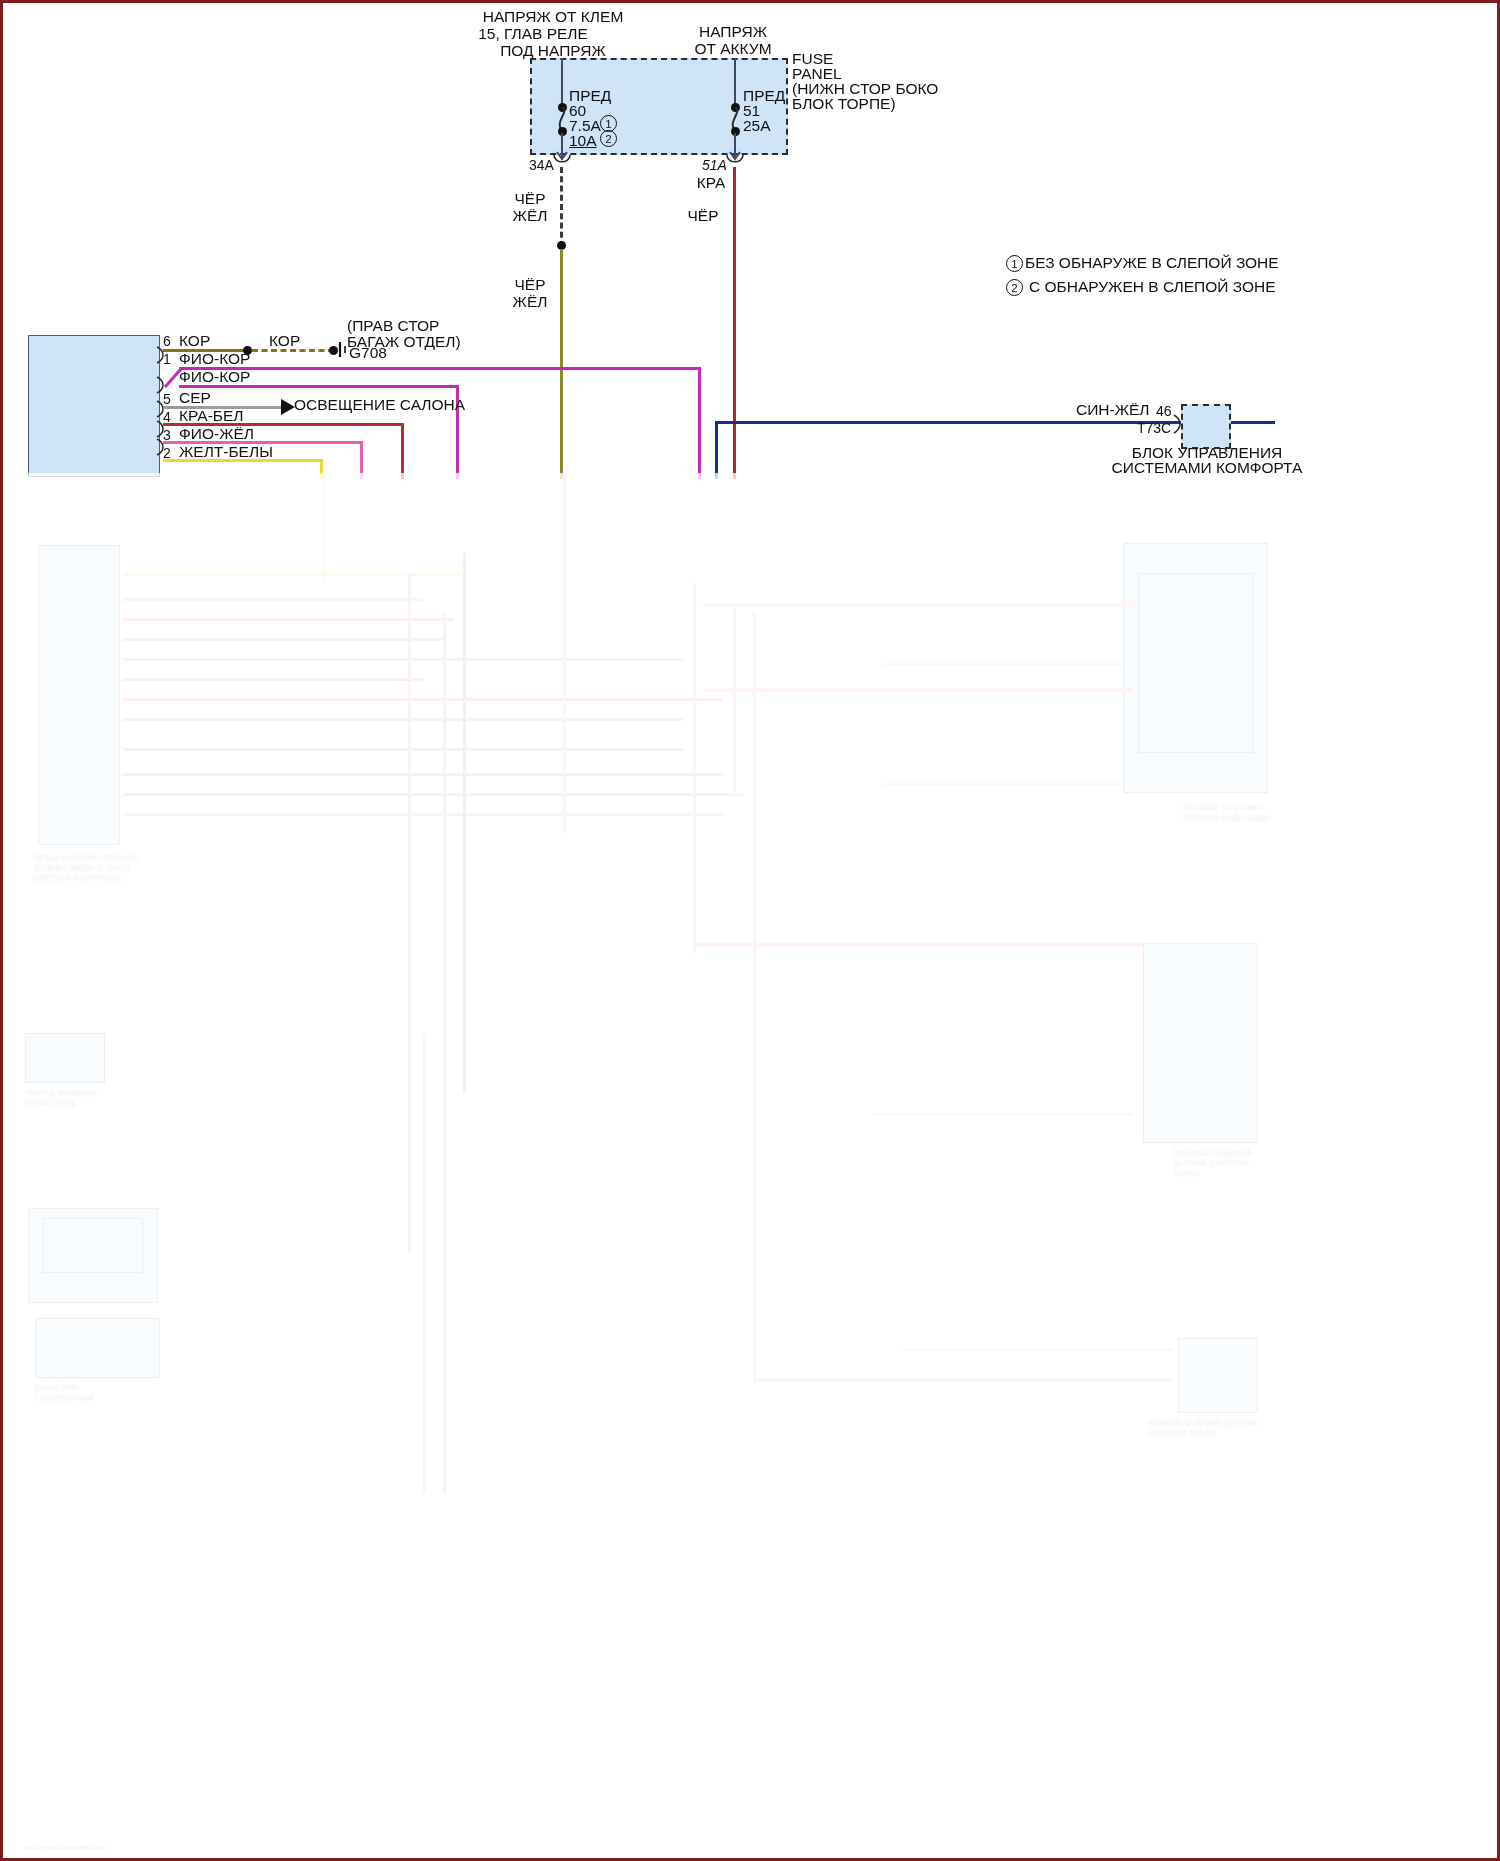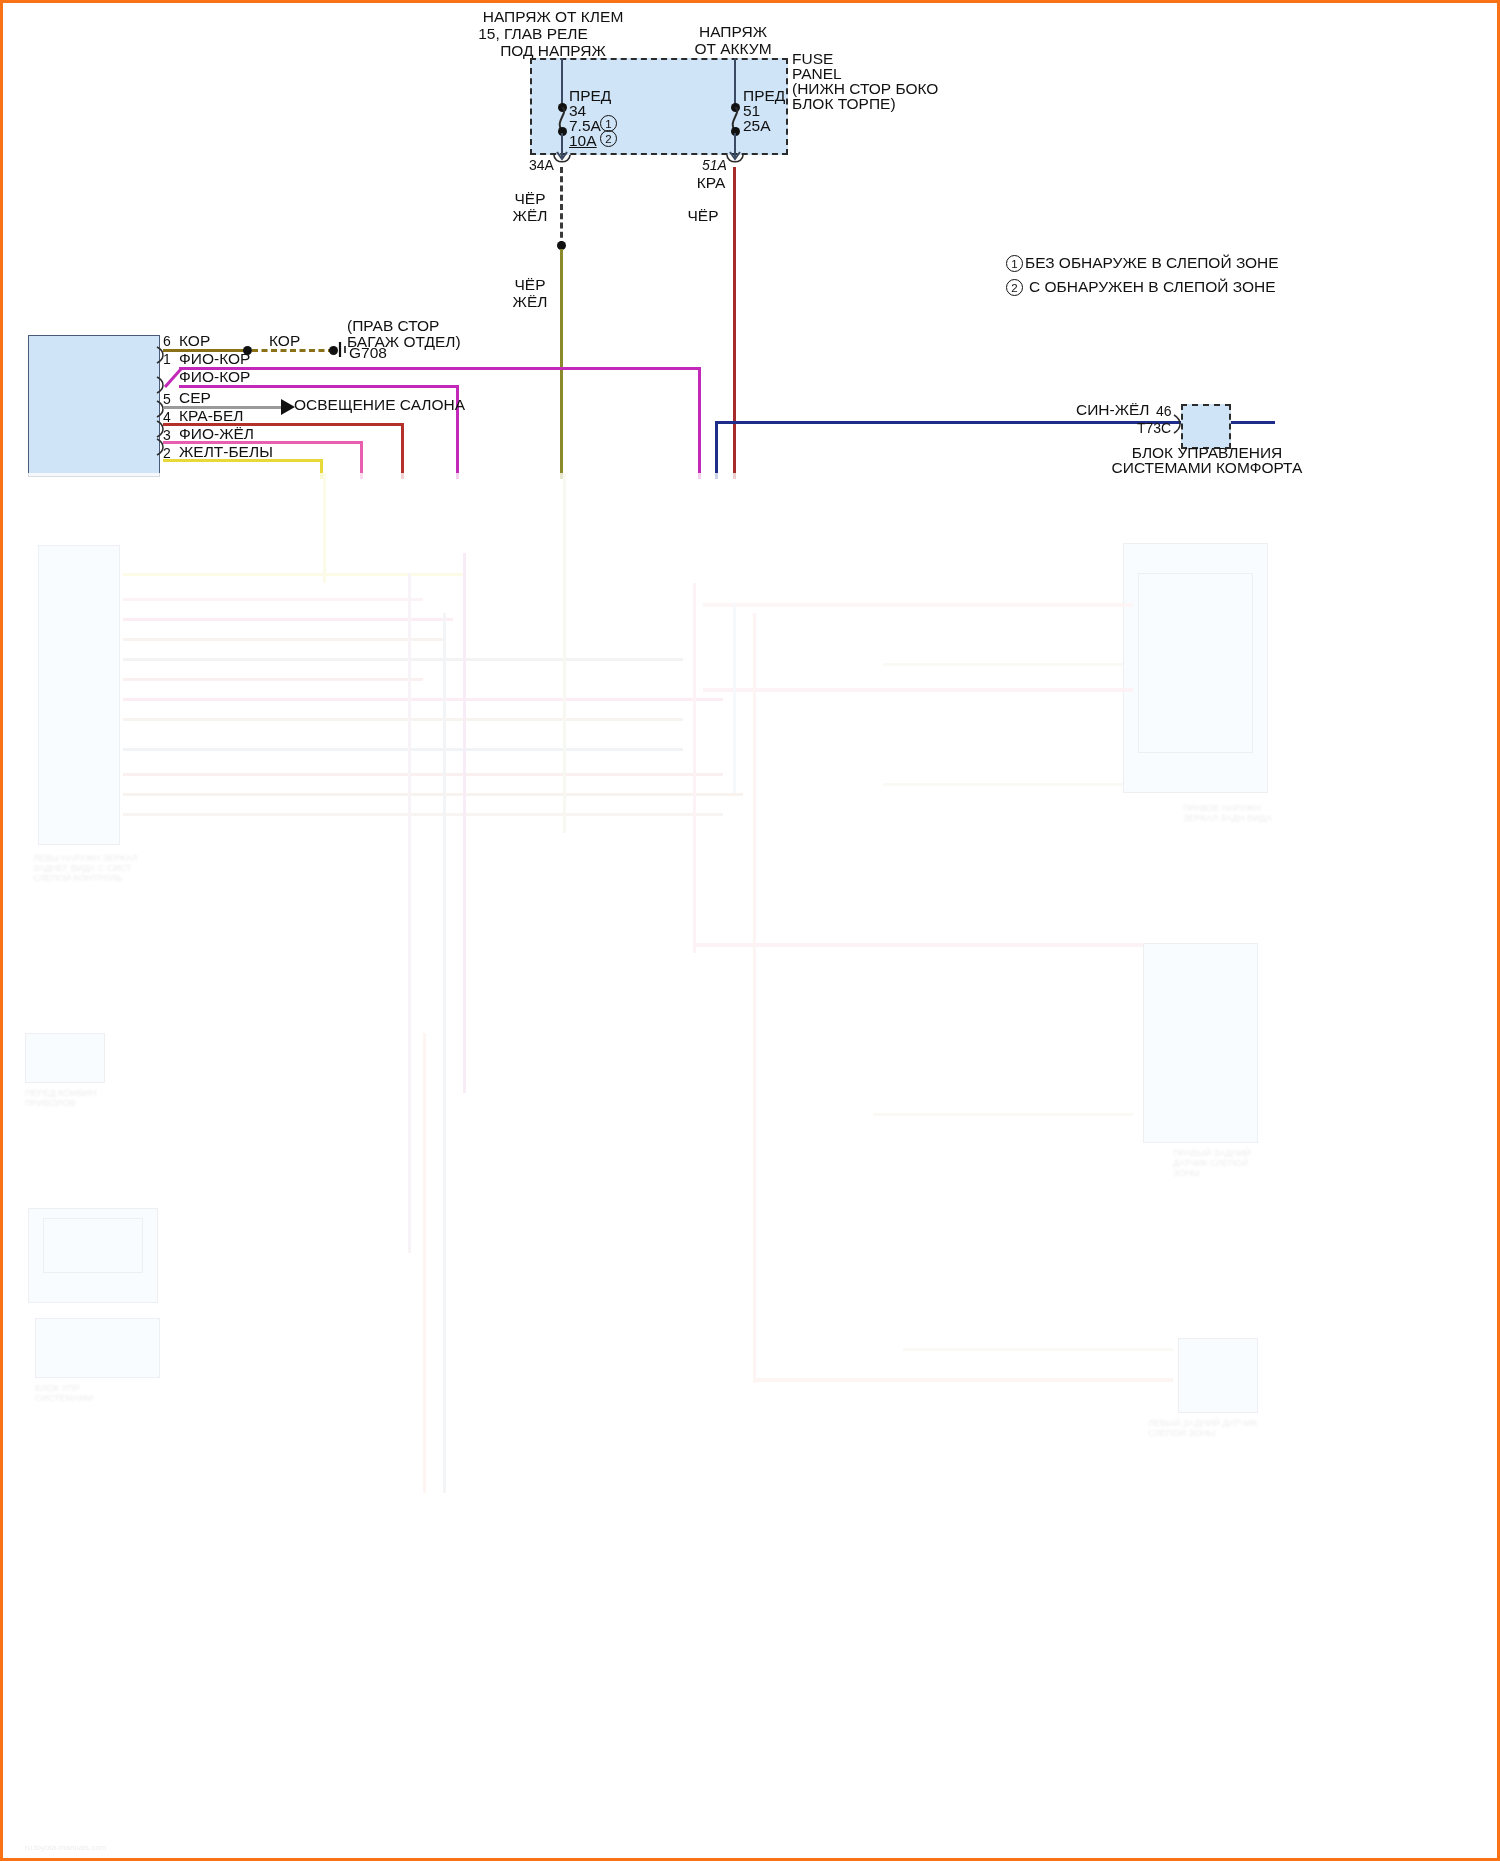--- a/index.html
+++ b/index.html
@@ -3,21 +3,21 @@
 <meta charset="utf-8">
 <style>
   html,body{margin:0;padding:0;background:#6b6b6b;}
   body{font-family:"Liberation Sans", sans-serif;}
   #page{
     position:relative;
     width:1500px;height:1861px;
     background:#ffffff;
     overflow:hidden;
     box-sizing:border-box;
-    border:3px solid #f97316;
+    border:3px solid #7f1d1d;
   }
   
   .txt{position:absolute;font-size:15.5px;color:#111;line-height:16.5px;white-space:pre;}
   .txt.c{text-align:center;}
   .sm{font-size:14px;line-height:15px;text-align:center;}
   .wire{position:absolute;background:#222;}
   .h{height:2.4px;}
   .v{width:2.4px;}
   .dot{position:absolute;width:9px;height:9px;border-radius:50%;background:#111;}
   .box{position:absolute;background:#cfe4f7;border:1.6px solid #4a5a78;box-sizing:border-box;}
@@ -112,21 +112,21 @@
   <svg style="position:absolute;left:549px;top:104px;" width="22" height="28">
     <path d="M10,0 C18,5 2,14 10,24" stroke="#2b2b2b" stroke-width="2" fill="none"></path>
   </svg>
   <div class="dot" style="left:554.5px;top:124px;"></div>
   <div class="wire v" style="left:558px;top:130px;height:22px;background:#3a4a63;"></div>
   <svg style="position:absolute;left:551px;top:144px;" width="17" height="16">
     <path d="M8,0 L8,10 M3,5 L8,12 L13,5" stroke="#3a4a63" stroke-width="2" fill="none"></path>
   </svg>
 
   <div class="txt" style="left:566px;top:85px;">ПРЕД</div>
-  <div class="txt" style="left:566px;top:100px;">34</div>
+  <div class="txt" style="left:566px;top:100px;">60</div>
   <div class="txt" style="left:566px;top:115px;">7.5A</div>
   <div class="txt" style="left:566px;top:130px;text-decoration:underline;">10A</div>
   <div class="circlenum" style="left:597px;top:112px;">1</div>
   <div class="circlenum" style="left:597px;top:127px;">2</div>
 
   <div class="wire v" style="left:731px;top:55px;height:50px;background:#3a4a63;"></div>
   <div class="dot" style="left:727.5px;top:100px;"></div>
   <svg style="position:absolute;left:722px;top:104px;" width="22" height="28">
     <path d="M10,0 C18,5 2,14 10,24" stroke="#2b2b2b" stroke-width="2" fill="none"></path>
   </svg>

